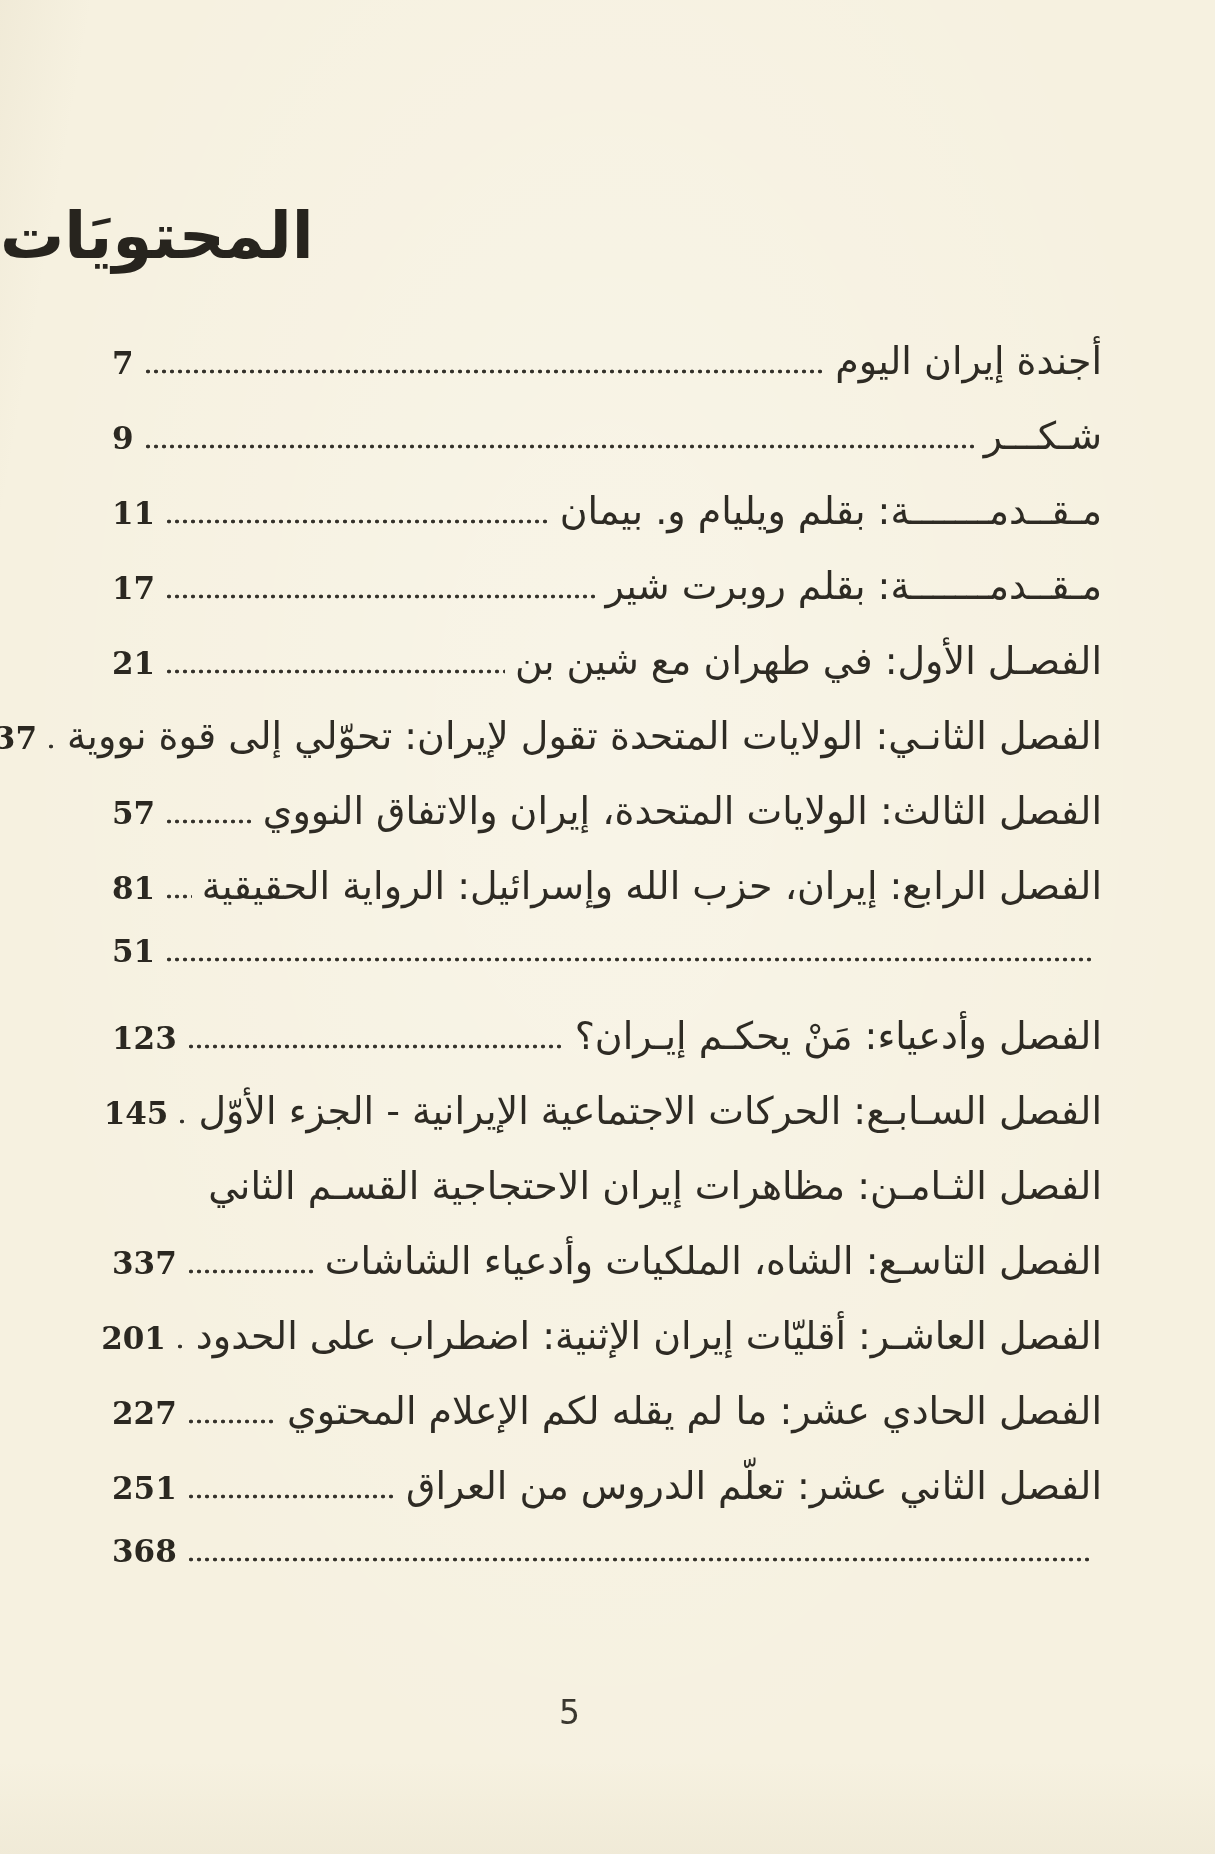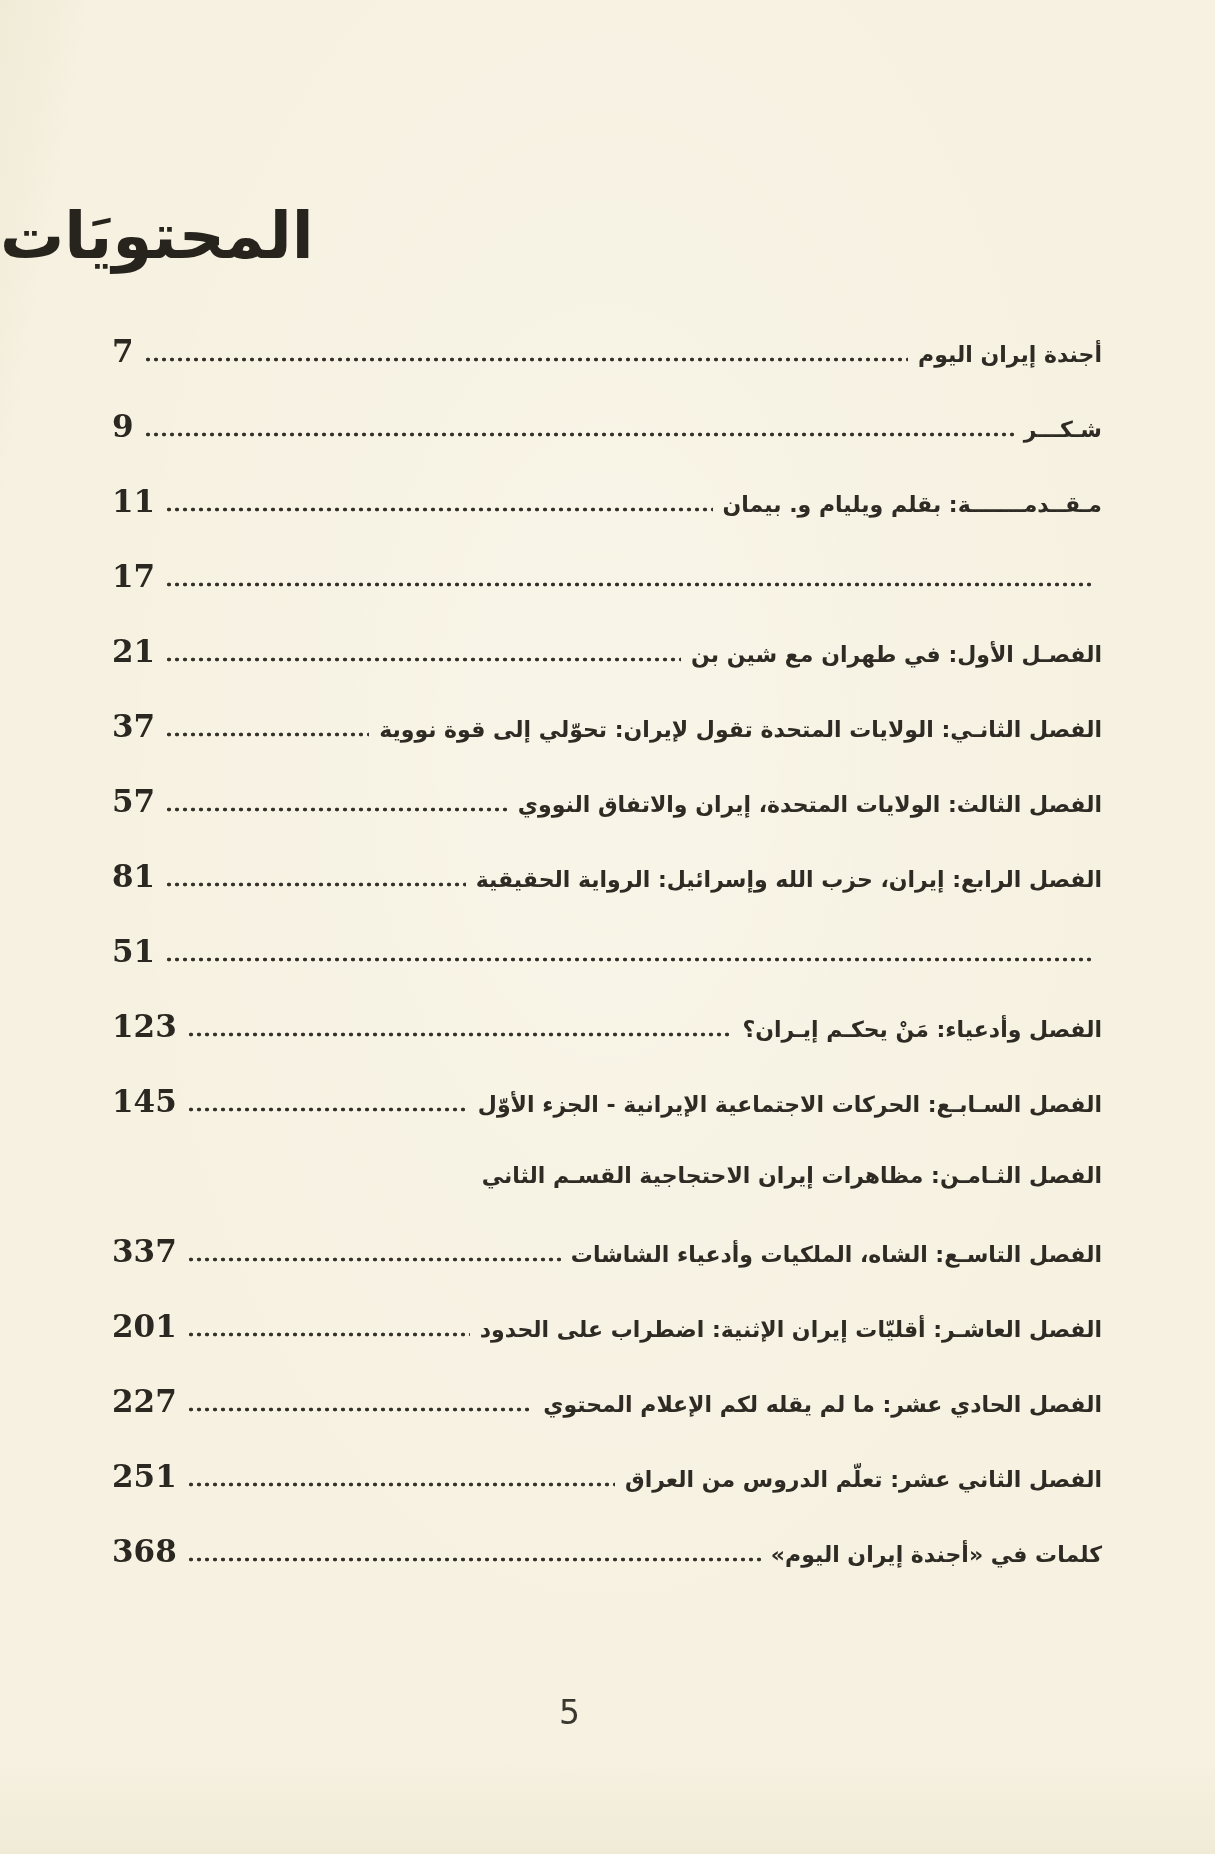--- a/index.html
+++ b/index.html
@@ -35,22 +35,22 @@
     margin: 52px 113px 0 112px; 
   }
   .row {
     display: flex;
     align-items: baseline;
     height: 75px;
     white-space: nowrap;
   }
   .label {
     flex: 0 1 auto;
-    font-size: 22px;
-    font-weight: bold;
+    font-size: 38px;
+    font-weight: normal;
     line-height: 1.35;
     color: #2e2b24;
     text-align: right;
   }
   .leader {
     flex: 1 1 auto;
     min-width: 10px;
     height: 5px;
     margin: 0 10px;
     background-image: radial-gradient(circle at 4px 2.5px, #35322b 1.7px, rgba(0,0,0,0) 2.2px);
@@ -98,20 +98,21 @@
       <span class="num">9</span>
     </div>
 
     <div class="row">
       <span class="label">مـقــدمـــــــة: بقلم ويليام و. بيمان</span>
       <span class="leader"></span>
       <span class="num">11</span>
     </div>
 
     <div class="row">
+      <span class="label">مـقــدمـــــــة: بقلم روبرت شير</span>
       <span class="leader"></span>
       <span class="num">17</span>
     </div>
 
     <div class="row">
       <span class="label">الفصـل الأول: في طهران مع شين بن</span>
       <span class="leader"></span>
       <span class="num">21</span>
     </div>
 
@@ -173,21 +174,20 @@
       <span class="num">227</span>
     </div>
 
     <div class="row">
       <span class="label">الفصل الثاني عشر: تعلّم الدروس من العراق</span>
       <span class="leader"></span>
       <span class="num">251</span>
     </div>
 
     <div class="row">
-      <span class="label">كلمات في «أجندة إيران اليوم»</span>
       <span class="leader"></span>
       <span class="num">368</span>
     </div>
   </div>
 
   <div class="folio">5</div>
 
 </div>
 
 </body></html>

